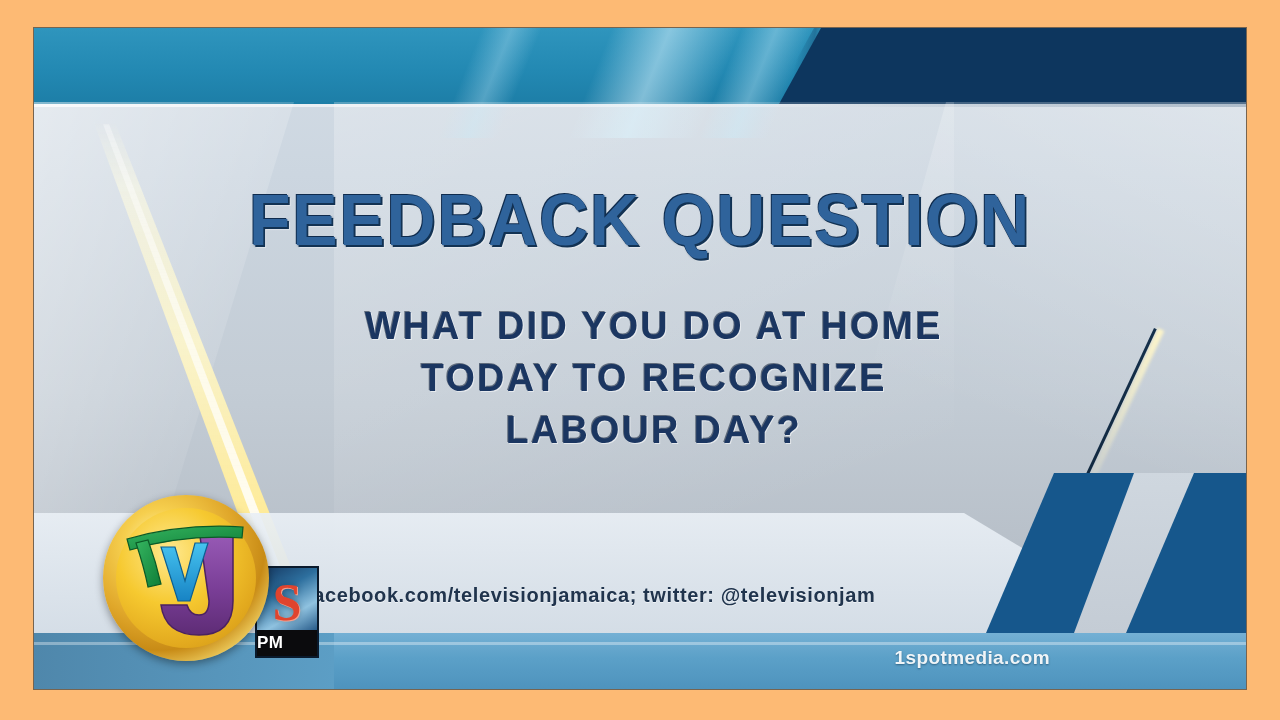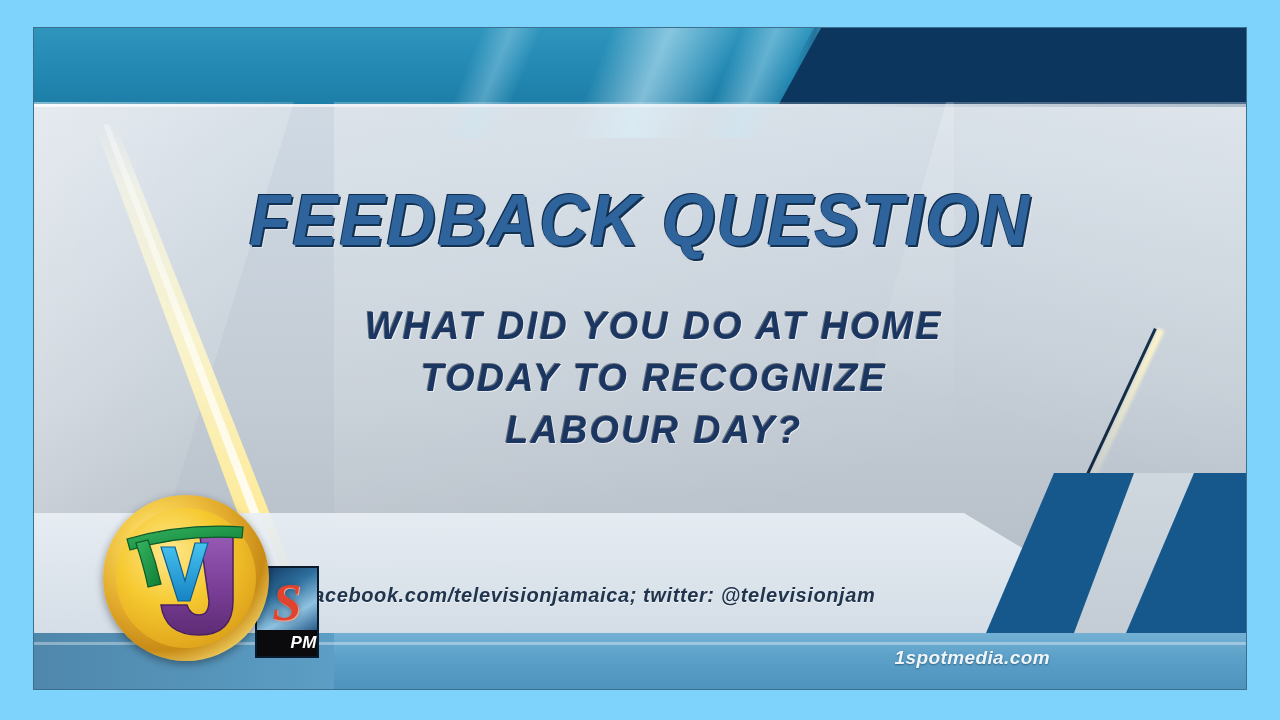--- a/index.html
+++ b/index.html
@@ -6,22 +6,21 @@
   * { margin:0; padding:0; box-sizing:border-box; }
   html, body {
     width:1280px; height:720px; overflow:hidden;
     font-family:"Liberation Sans", sans-serif;
     background:#fae335;
   }
 
   
   #yellow-frame {
     position:absolute; inset:0;
-    background:#7dd3fc;
-    font-style:italic;
+    background:#fdba74;
   }
 
   
   #stage {
     position:absolute;
     left:34px; top:28px;
     width:1212px; height:661px;
     overflow:hidden;
     background:linear-gradient(180deg,#d4dde6 0%,#ccd6e0 22%,#c3ccd5 55%,#b6bec7 82%,#b2bac3 100%);
     box-shadow:0 0 0 1px rgba(10,30,50,.55);
@@ -235,21 +234,21 @@
     color:#e0442e;
     text-shadow:1px 1px 0 #f4a08e, 0 0 6px rgba(0,0,0,.35);
     line-height:58px;
   }
   #news-bug-strip {
     position:absolute; left:0; bottom:0; width:100%; height:26px;
     background:#0b0b0d;
   }
   #news-bug-pm {
     position:absolute; left:0; bottom:3px; width:100%;
-    text-align:right;
+    text-align:left;
     font-family:"Liberation Sans", sans-serif;
     font-weight:bold; font-size:17px;
     color:#ffffff; letter-spacing:.5px;
   }
 
   
   #tvj-logo {
     position:absolute; left:69px; bottom:28px;
     width:166px; height:166px;
   }

